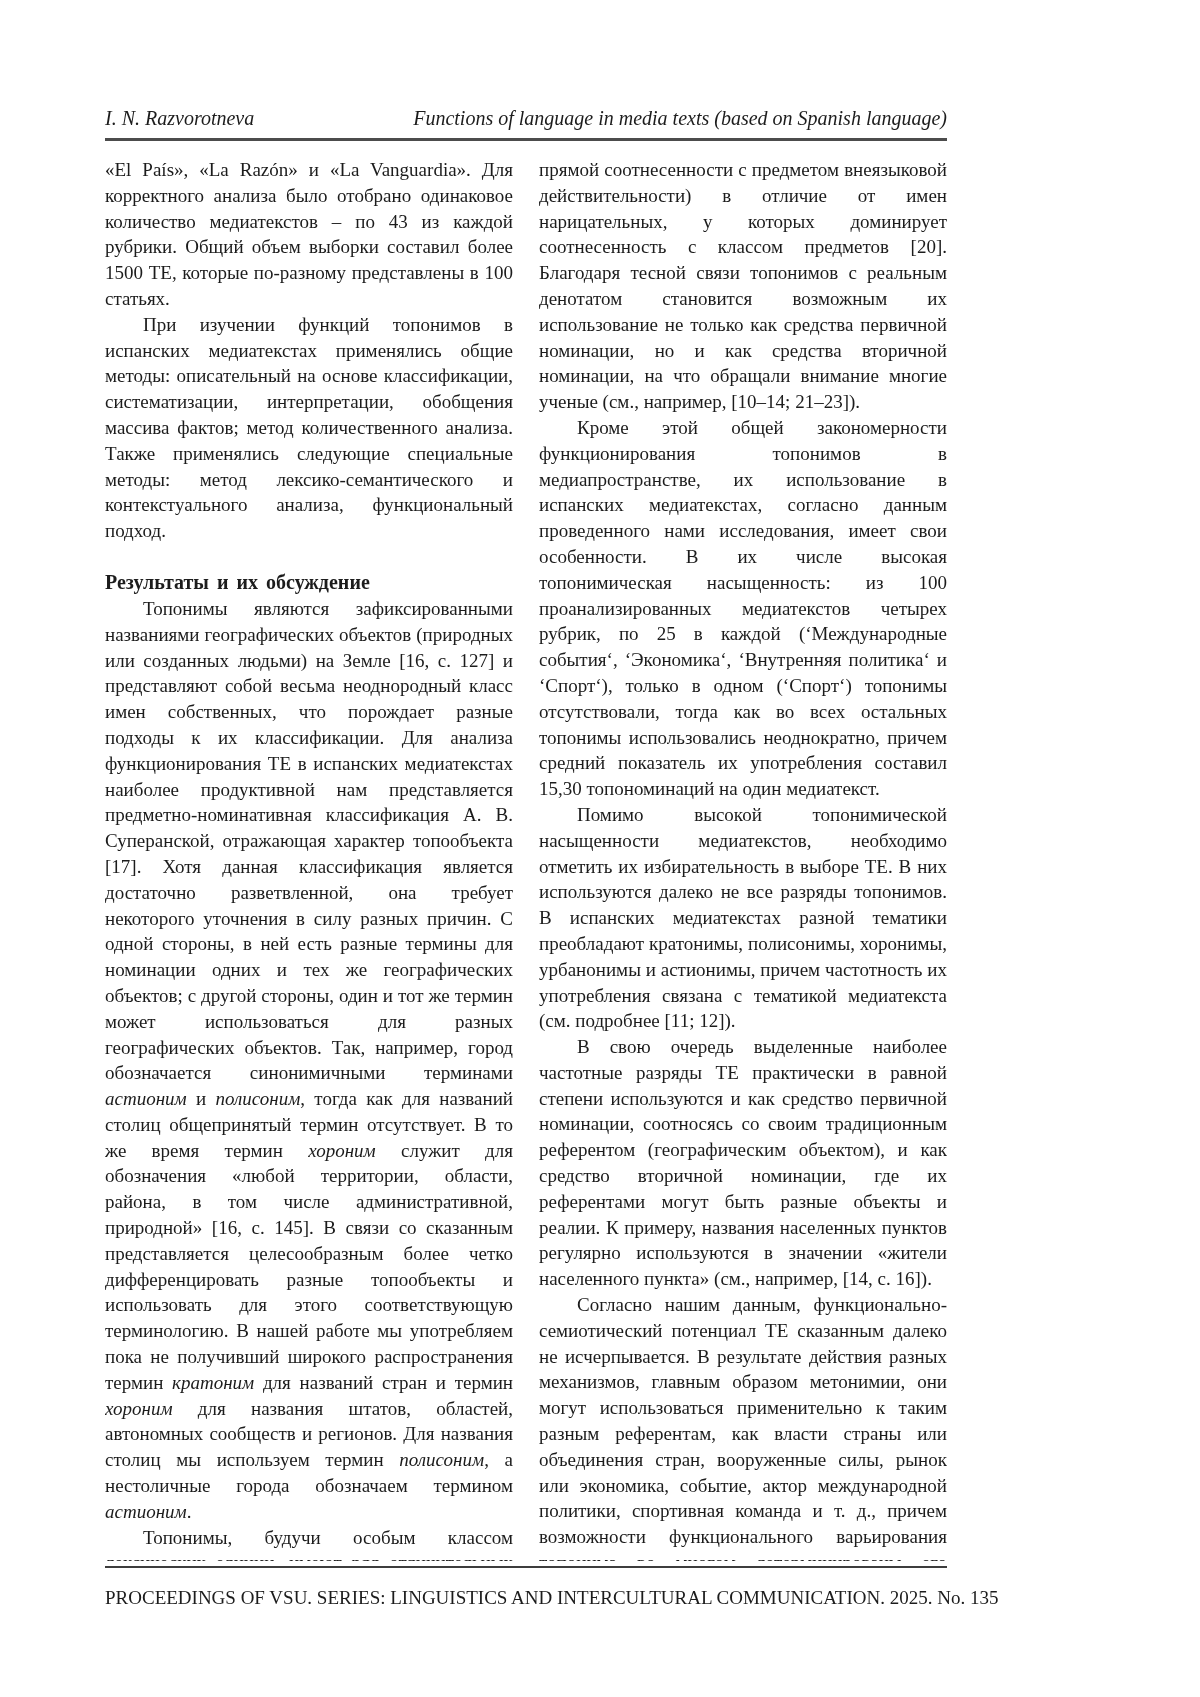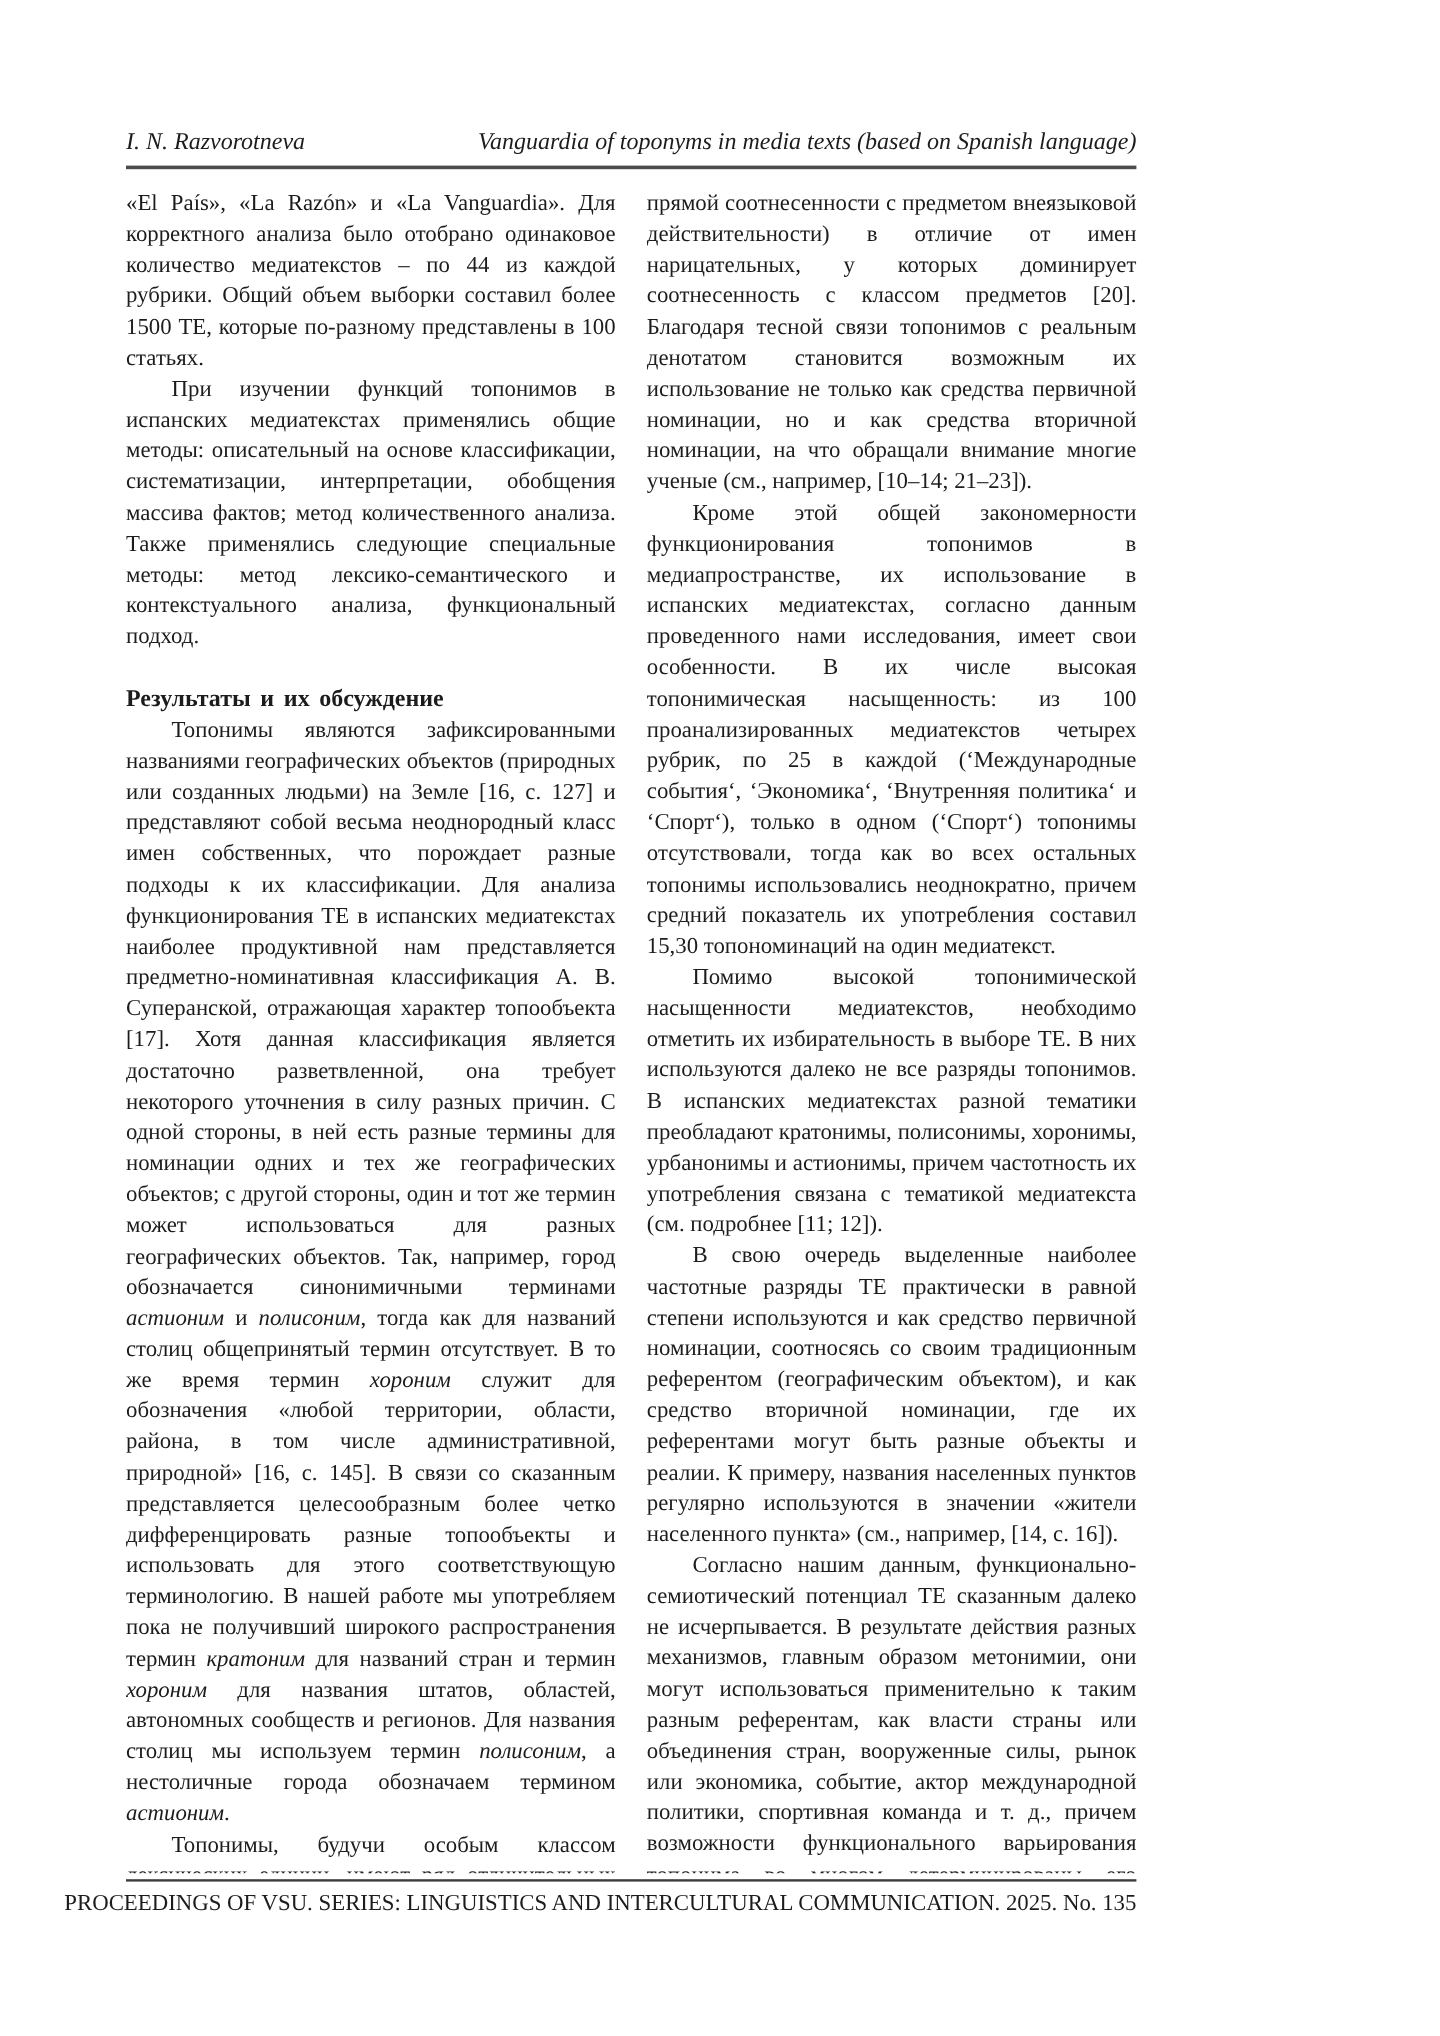--- a/index.html
+++ b/index.html
@@ -69,44 +69,44 @@
     font-weight: bold;
     text-align: left;
     word-spacing: 3px;
   }
   .page-footer {
     position: absolute;
     left: 105px;
     right: 104px;
     top: 1566px;
     border-top: 2px solid #3d3d3d;
-    padding-top: 7px;
+    padding-top: 18px;
     display: flex;
-    justify-content: flex-end;
+    justify-content: space-between;
     align-items: baseline;
     font-size: 19px;
     line-height: 24px;
     white-space: nowrap;
   }
 </style>
 </head>
 <body>
 
 <div class="page">
 
   <div class="running-header">
     <span>I. N. Razvorotneva</span>
-    <span>Vanguardia of toponyms in media texts (based on Spanish language)</span>
+    <span>Functions of language in media texts (based on Spanish language)</span>
   </div>
 
   <div class="header-rule"></div>
 
   <div class="columns">
     <div class="column">
-        <p class="para">«El País», «La Razón» и «La Vanguardia». Для корректного анализа было отобрано одинаковое количество медиатекстов – по 44 из каждой рубрики. Общий объем выборки составил более 1500 ТЕ, которые по-разному представлены в 100 статьях.</p>
+        <p class="para">«El País», «La Razón» и «La Vanguardia». Для корректного анализа было отобрано одинаковое количество медиатекстов – по 43 из каждой рубрики. Общий объем выборки составил более 1500 ТЕ, которые по-разному представлены в 100 статьях.</p>
         <p class="para indent">При изучении функций топонимов в испанских медиатекстах применялись общие методы: описательный на основе классификации, систематизации, интерпретации, обобщения массива фактов; метод количественного анализа. Также применялись следующие специальные методы: метод лексико-семантического и контекстуального анализа, функциональный подход.</p>
         <div class="section-heading">Результаты и их обсуждение</div>
         <p class="para indent">Топонимы являются зафиксированными названиями географических объектов (природных или созданных людьми) на Земле [16, с. 127] и представляют собой весьма неоднородный класс имен собственных, что порождает разные подходы к их классификации. Для анализа функционирования ТЕ в испанских медиатекстах наиболее продуктивной нам представляется предметно-номинативная классификация А. В. Суперанской, отражающая характер топообъекта [17]. Хотя данная классификация является достаточно разветвленной, она требует некоторого уточнения в силу разных причин. С одной стороны, в ней есть разные термины для номинации одних и тех же географических объектов; с другой стороны, один и тот же термин может использоваться для разных географических объектов. Так, например, город обозначается синонимичными терминами <i>астионим</i> и <i>полисоним</i>, тогда как для названий столиц общепринятый термин отсутствует. В то же время термин <i>хороним</i> служит для обозначения «любой территории, области, района, в том числе административной, природной» [16, с. 145]. В связи со сказанным представляется целесообразным более четко дифференцировать разные топообъекты и использовать для этого соответствующую терминологию. В нашей работе мы употребляем пока не получивший широкого распространения термин <i>кратоним</i> для названий стран и термин <i>хороним</i> для названия штатов, областей, автономных сообществ и регионов. Для названия столиц мы используем термин <i>полисоним</i>, а нестоличные города обозначаем термином <i>астионим</i>.</p>
         <p class="para indent">Топонимы, будучи особым классом лексических единиц, имеют ряд отличительных свойств. Как название географического объекта топоним ближе всего к воплощенным [18] или единичным именам собственным [19], которые «применяются и относятся к конкретному лицу, месту или чему бы то ни было» [18, с. 14]. Связь топонимов с их реальным денотатом – географическим объектом позволяет говорить о преобладании у них референтного содержания (т. е.</p>
       </div>
     <div class="column">
         <p class="para">прямой соотнесенности с предметом внеязыковой действительности) в отличие от имен нарицательных, у которых доминирует соотнесенность с классом предметов [20]. Благодаря тесной связи топонимов с реальным денотатом становится возможным их использование не только как средства первичной номинации, но и как средства вторичной номинации, на что обращали внимание многие ученые (см., например, [10–14; 21–23]).</p>
         <p class="para indent">Кроме этой общей закономерности функционирования топонимов в медиапространстве, их использование в испанских медиатекстах, согласно данным проведенного нами исследования, имеет свои особенности. В их числе высокая топонимическая насыщенность: из 100 проанализированных медиатекстов четырех рубрик, по 25 в каждой (‘Международные события‘, ‘Экономика‘, ‘Внутренняя политика‘ и ‘Спорт‘), только в одном (‘Спорт‘) топонимы отсутствовали, тогда как во всех остальных топонимы использовались неоднократно, причем средний показатель их употребления составил 15,30 топономинаций на один медиатекст.</p>
         <p class="para indent">Помимо высокой топонимической насыщенности медиатекстов, необходимо отметить их избирательность в выборе ТЕ. В них используются далеко не все разряды топонимов.  В испанских медиатекстах разной тематики преобладают кратонимы, полисонимы, хоронимы, урбанонимы и астионимы, причем частотность их употребления связана с тематикой медиатекста (см. подробнее [11; 12]).</p>
         <p class="para indent">В свою очередь выделенные наиболее частотные разряды ТЕ практически в равной степени используются и как средство первичной номинации, соотносясь со своим традиционным референтом (географическим объектом), и как средство вторичной номинации, где их референтами могут быть разные объекты и реалии. К примеру, названия населенных пунктов регулярно используются в значении «жители населенного пункта» (см., например, [14, с. 16]).</p>

